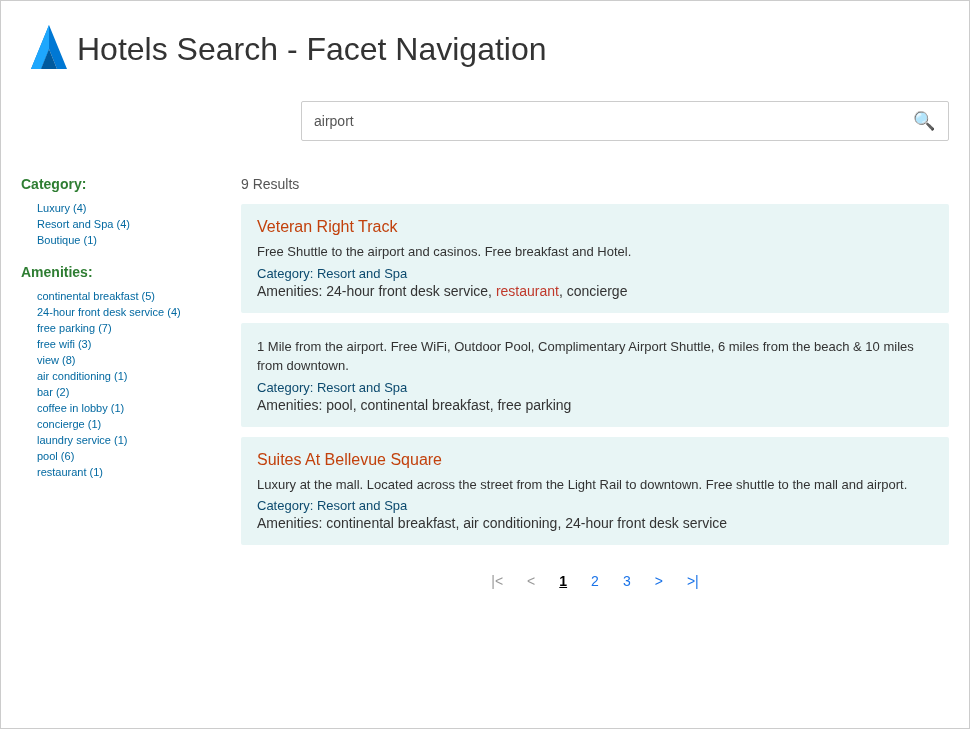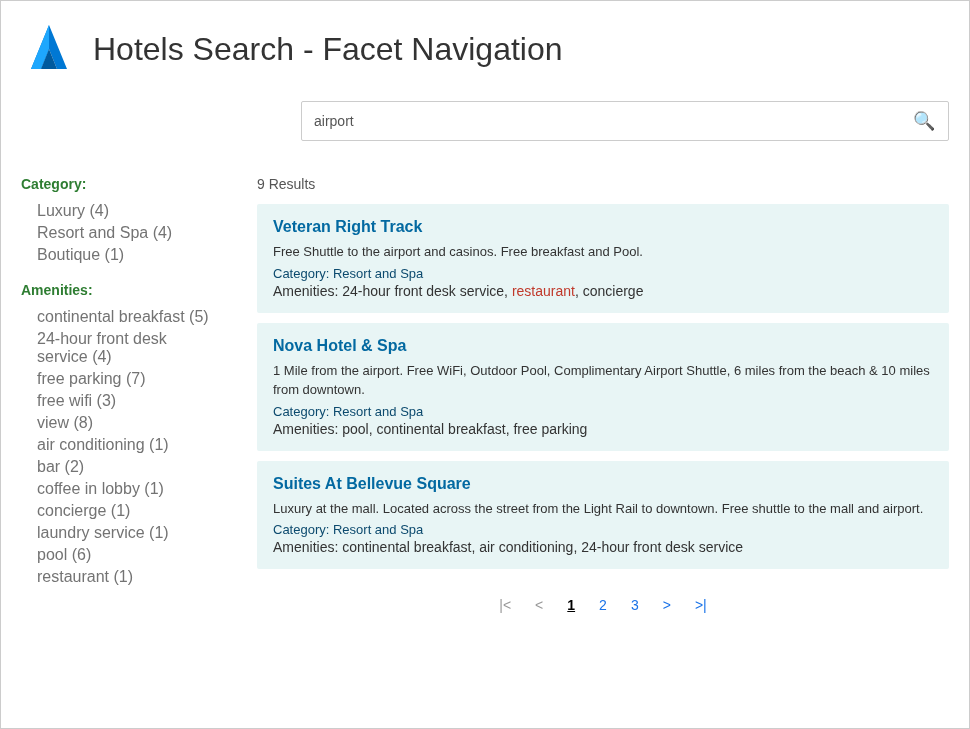--- a/index.html
+++ b/index.html
@@ -12,21 +12,20 @@
     .page-container {
       max-width: 970px;
       margin: 0 auto;
       padding: 20px;
       border: 1px solid #ccc;
       min-height: 729px;
     }
     .header {
       display: flex;
       align-items: center;
-      gap: 16px;
       margin-bottom: 24px;
       padding-bottom: 0;
     }
     .logo {
       width: 56px;
       height: 56px;
     }
     .header-title {
       font-size: 32px;
       font-weight: 300;
@@ -53,40 +52,40 @@
     .search-button {
       background: none;
       border: none;
       padding: 8px 12px;
       cursor: pointer;
       color: #1a73e8;
       font-size: 18px;
     }
     .main-layout {
       display: flex;
-      gap: 16px;
+      gap: 0;
       margin-top: 35px;
     }
     .sidebar {
       width: 220px;
       flex-shrink: 0;
       padding-right: 20px;
     }
     .sidebar-section-title {
       color: #2e7d32;
       font-weight: bold;
       font-size: 14px;
       margin-bottom: 8px;
     }
     .facet-link {
       display: block;
-      color: #737373;
+      color: #0369a1;
       text-decoration: none;
       padding: 2px 0 2px 16px;
-      font-size: 16px;
+      font-size: 11px;
       cursor: pointer;
     }
     .sidebar-section {
       margin-bottom: 16px;
     }
     .results-area {
       flex: 1;
     }
     .results-count {
       font-size: 14px;
@@ -94,22 +93,22 @@
       margin-bottom: 12px;
     }
     .result-item {
       background: #e8f5f5;
       padding: 14px 16px;
       margin-bottom: 10px;
       border-radius: 2px;
     }
     .result-title {
       font-size: 16px;
-      color: #0369a1;
-      font-weight: bold;
+      color: #c2410c;
+      font-weight: normal;
       margin-bottom: 6px;
       cursor: pointer;
     }
     .result-description {
       font-size: 13px;
       color: #333;
       margin-bottom: 4px;
       line-height: 1.5;
     }
     .result-category {
@@ -195,29 +194,28 @@
         <a class="facet-link">pool (6)</a>
         <a class="facet-link">restaurant (1)</a>
       </div>
     </div>
 
     <div class="results-area">
       <div class="results-count">9 Results</div>
 
       <div class="result-item">
         <div class="result-title">Veteran Right Track</div>
-        <div class="result-description">Free Shuttle to the airport and casinos.  Free breakfast and Pool.</div>
+        <div class="result-description">Free Shuttle to the airport and casinos.  Free breakfast and Hotel.</div>
         <div class="result-category">Category: Resort and Spa</div>
         <div class="result-amenities">
           <span>Amenities: 24-hour front desk service, <span class="highlight">restaurant</span>, concierge</span>
         </div>
       </div>
 
       <div class="result-item">
-        <div class="result-title">Nova Hotel &amp; Spa</div>
         <div class="result-description">1 Mile from the airport.  Free WiFi, Outdoor Pool, Complimentary Airport Shuttle, 6 miles from the beach &amp; 10 miles from downtown.</div>
         <div class="result-category">Category: Resort and Spa</div>
         <div class="result-amenities">
           <span>Amenities: pool, continental breakfast, free parking</span>
         </div>
       </div>
 
       <div class="result-item">
         <div class="result-title">Suites At Bellevue Square</div>
         <div class="result-description">Luxury at the mall.  Located across the street from the Light Rail to downtown.  Free shuttle to the mall and airport.</div>

